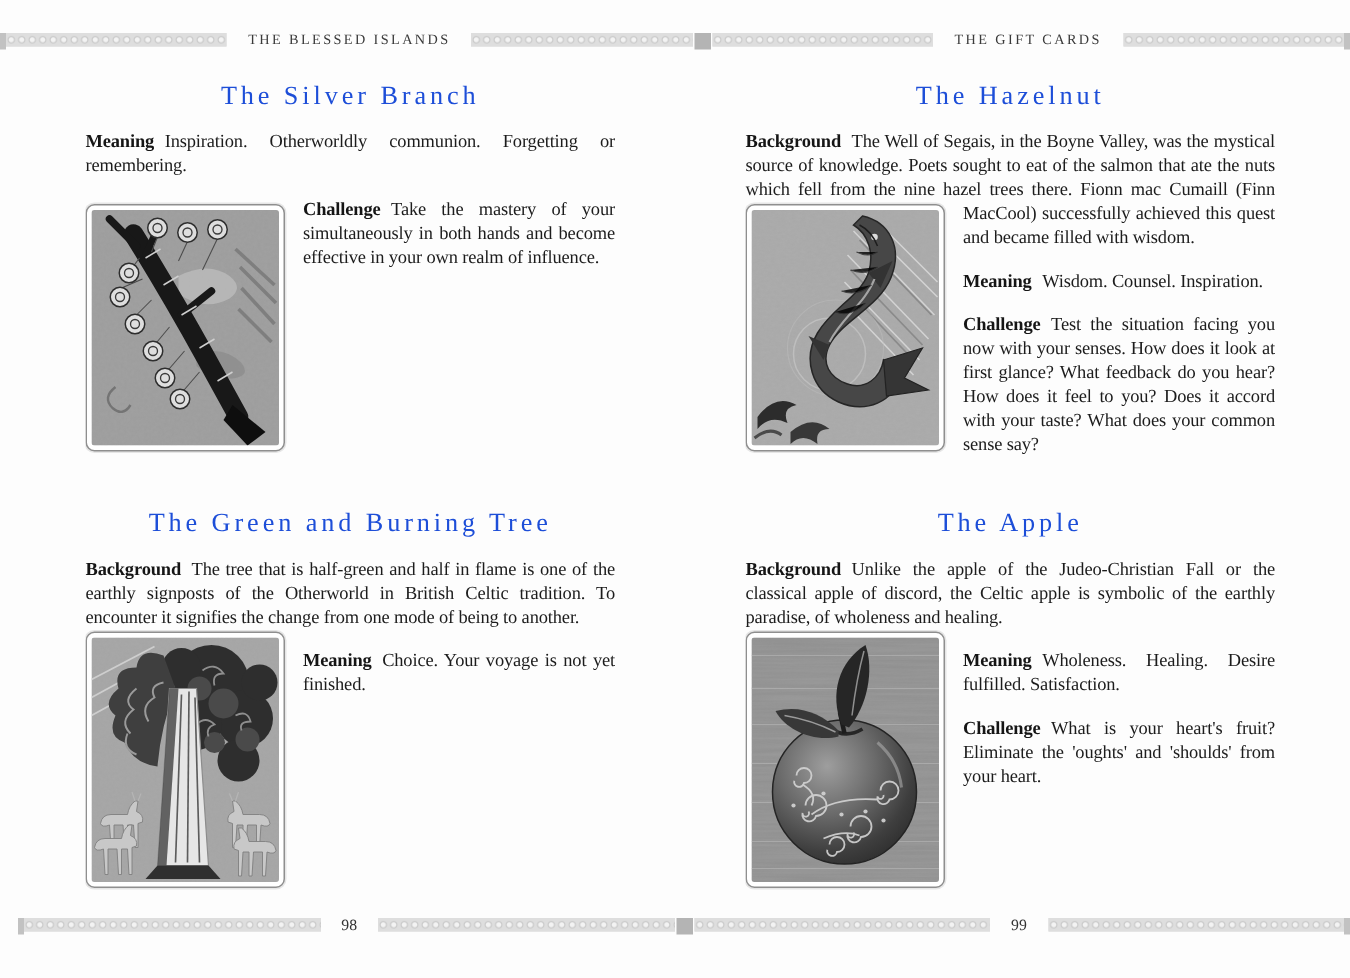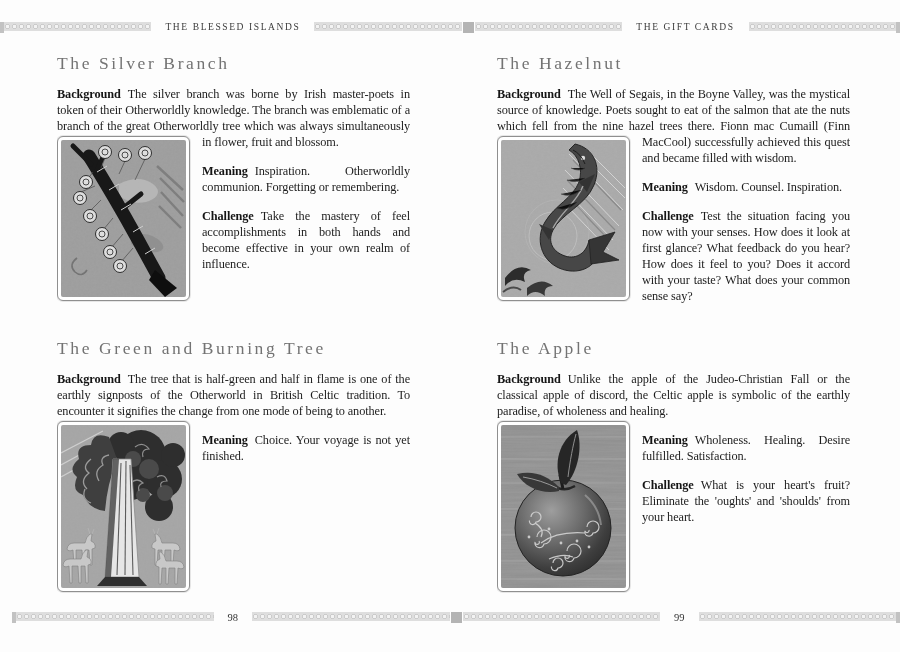--- a/index.html
+++ b/index.html
@@ -26,21 +26,21 @@
   .page-num{flex:0 0 auto;padding:0 14px;font-size:10.5px;color:#333;}
   
   .main{
     position:absolute;top:53px;left:57px;right:50px;
     display:flex;gap:87px;
   }
   .page{width:353px;flex:0 0 353px;}
   .card-first{height:285px;}
   .card-title{
     margin:0 0 13px 0;font-weight:400;font-size:17.5px;line-height:20px;
-    letter-spacing:2.6px;text-align:left;color:#737373;white-space:nowrap;
+    letter-spacing:2.6px;text-align:center;color:#1d4ed8;white-space:nowrap;
   }
   .card-body{overflow:hidden;font-size:12.3px;line-height:16px;letter-spacing:-0.1px;text-align:justify;}
   .float-spacer{float:left;width:0;height:48px;}
   .art{
     float:left;clear:left;margin:2px 12px 4px 0;
     border:1px solid #8f8f8f;border-radius:6px;background:#fff;padding:3px;
     box-shadow:0 0 0 1px #e6e6e6;
   }
   .art svg{display:block;border-radius:2px;}
   .para{margin:0;}
@@ -131,23 +131,22 @@
                   <circle cx="84" cy="13" r="3"></circle>
                 <circle cx="25" cy="42" r="3"></circle>
                   <circle cx="19" cy="58" r="3"></circle>
                   <circle cx="29" cy="76" r="3"></circle>
                 <circle cx="41" cy="94" r="3"></circle>
                   <circle cx="49" cy="112" r="3"></circle>
                   <circle cx="59" cy="126" r="3"></circle>
               </g>
             </svg>
           </figure>
-          <p class="para"><b class="lbl">Background</b><span>The silver branch was borne by Irish master-poets in token of their Otherworldly knowledge. The branch was emblematic of a branch of the great Otherworldly tree which was always simultaneously in flower, fruit and blossom.</span></p>
           <p class="para"><b class="lbl">Meaning</b><span>Inspiration. Otherworldly communion. Forgetting or remembering.</span></p>
-          <p class="para"><b class="lbl">Challenge</b><span>Take the mastery of feel accomplishments in both hands and become effective in your own realm of influence.</span></p>
+          <p class="para"><b class="lbl">Challenge</b><span>Take the mastery of your simultaneously in both hands and become effective in your own realm of influence.</span></p>
         </div>
       </div>
 
       <div class="card">
         <h2 class="card-title">The Green and Burning Tree</h2>
         <div class="card-body">
           <div class="float-spacer"></div>
           <figure class="art">
             <svg width="125" height="163" viewBox="0 0 125 163">
               <defs>

